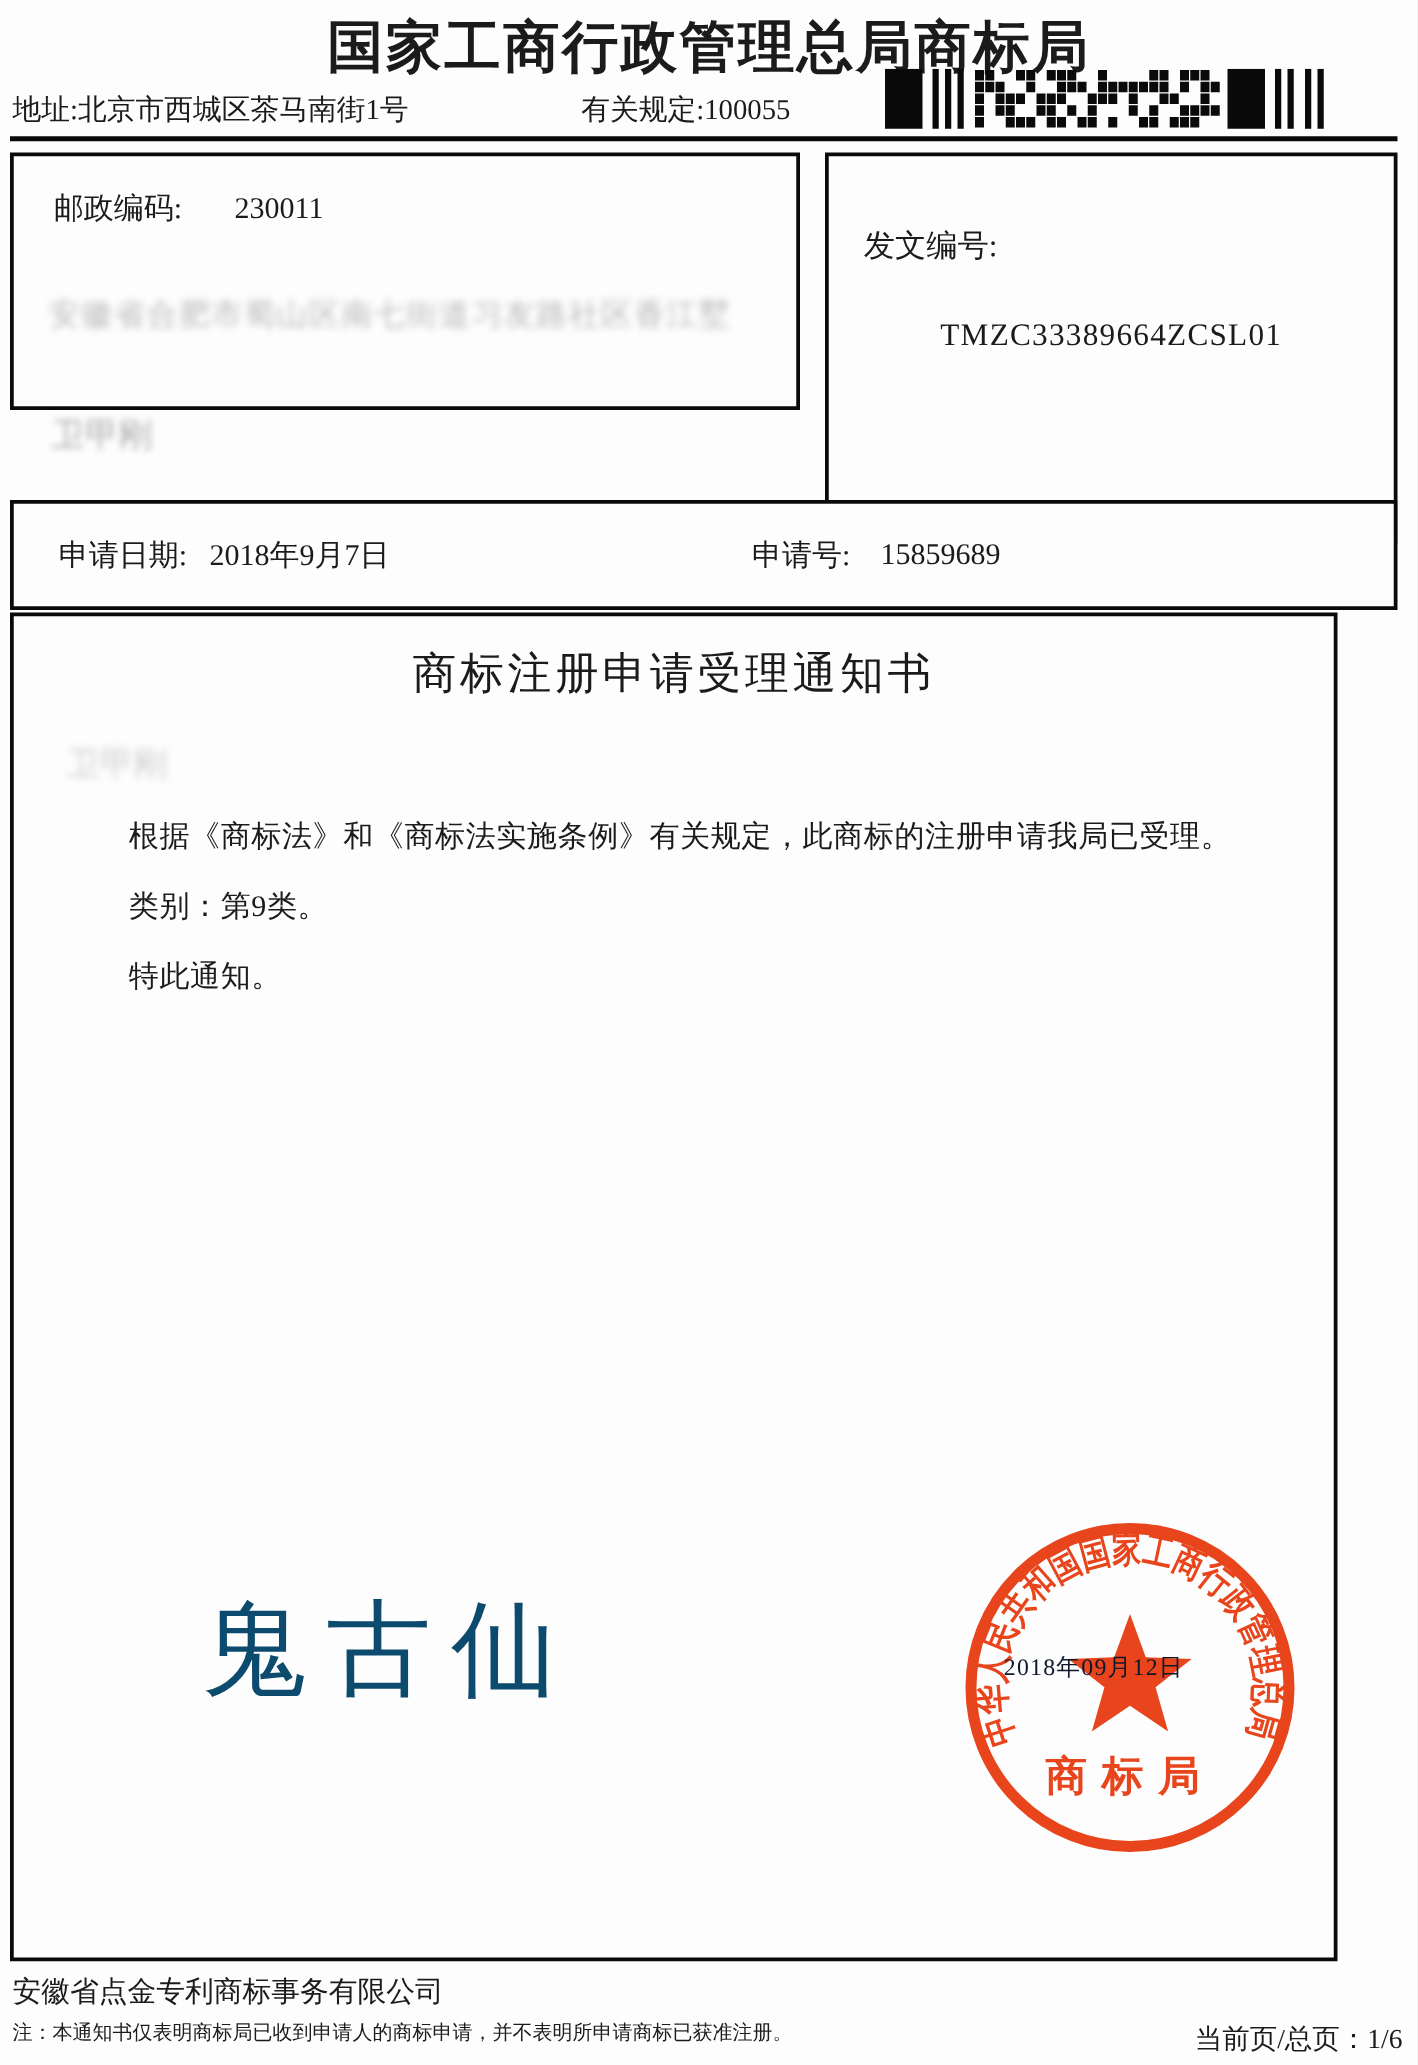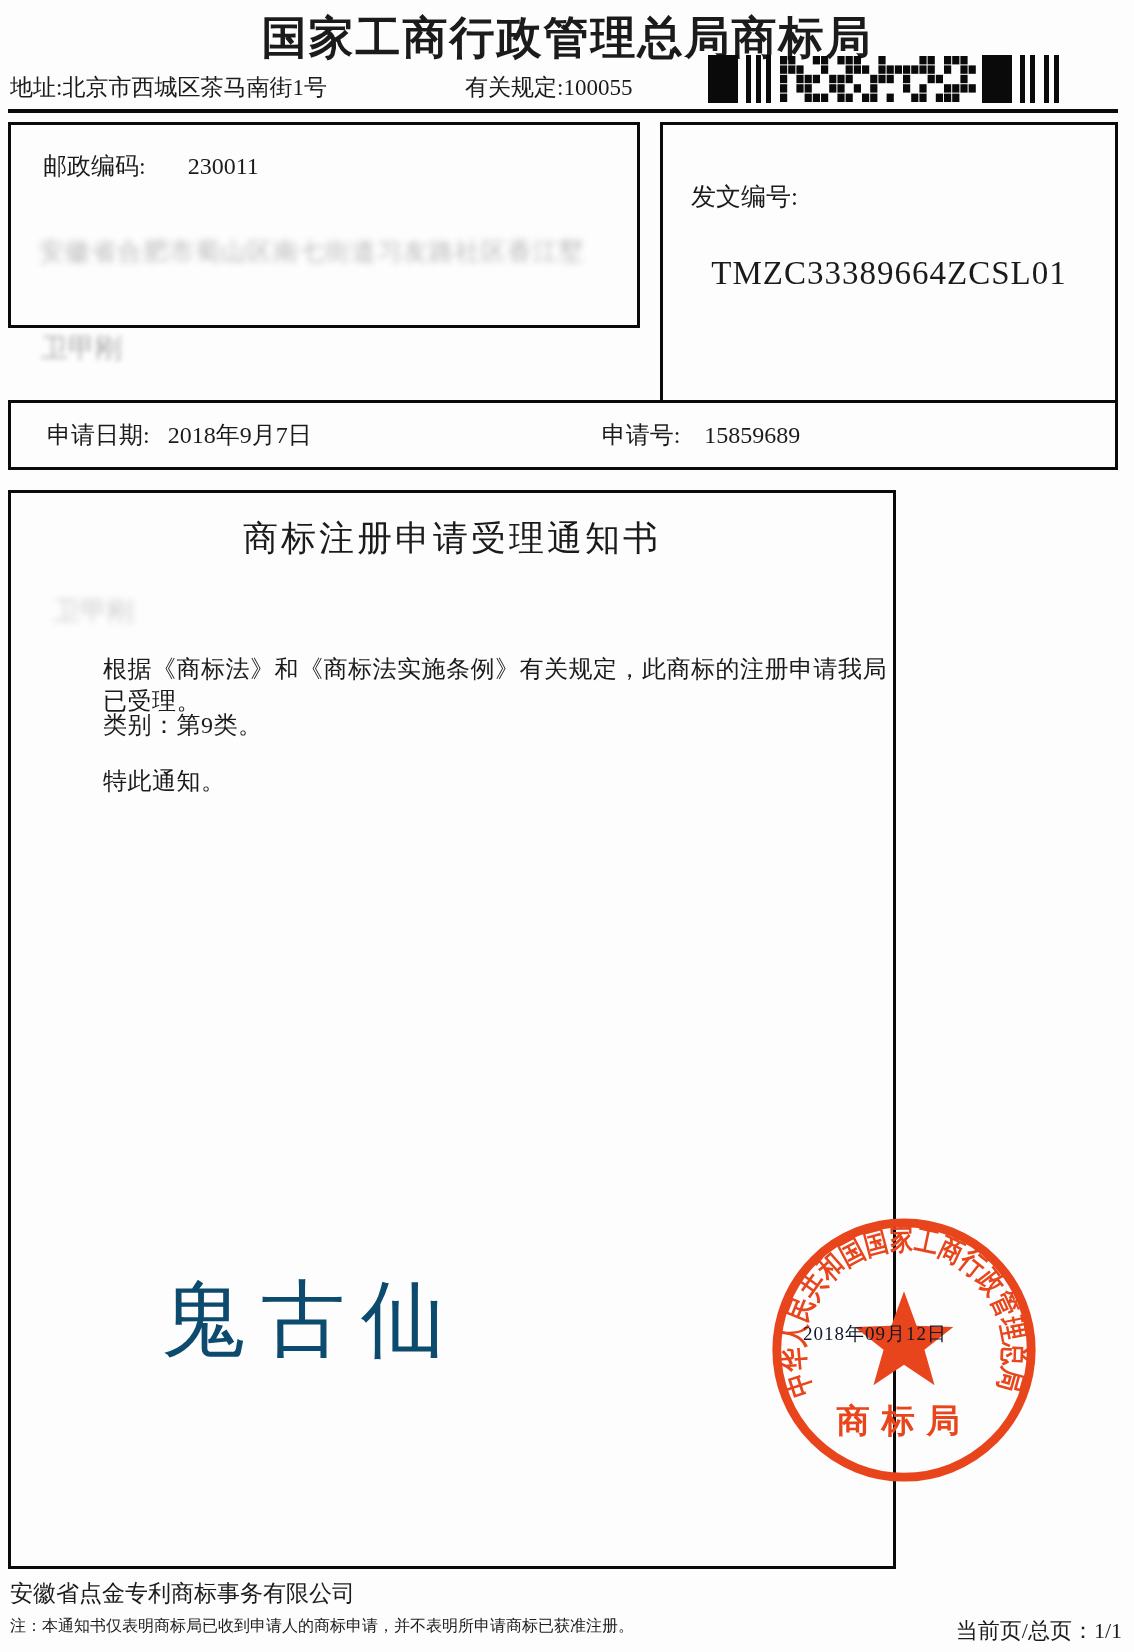--- a/index.html
+++ b/index.html
@@ -29,30 +29,30 @@
   .rb-postcode .val{margin-left:42px;}
   .rb-address{
     position:absolute;top:110px;left:28px;font-size:25px;letter-spacing:1px;
     filter:blur(3px);opacity:.42;color:#555;white-space:nowrap;max-width:560px;overflow:hidden;
   }
   .rb-name{
     position:absolute;top:205px;left:30px;font-size:27px;
     filter:blur(2.5px);opacity:.5;color:#555;
   }
   .dn-label{position:absolute;top:55px;left:28px;font-size:25px;}
-  .dn-value{position:absolute;top:130px;left:0;width:100%;text-align:center;font-size:33px;letter-spacing:1px;}
-
-  .meta-bar{top:400px;left:8px;width:1110px;height:70px;font-family:Liberation Serif, serif;}
+  .dn-value{position:absolute;top:130px;left:0;width:100%;text-align:center;font-size:25px;letter-spacing:1px;}
+
+  .meta-bar{top:400px;left:8px;width:1110px;height:88px;font-family:Liberation Serif, serif;}
   .meta-inner{position:absolute;top:0;left:0;width:100%;height:100%;display:flex;align-items:center;font-size:24px;}
   .meta-date-label{margin-left:36px;}
   .meta-date-value{margin-left:18px;}
   .meta-appno-label{margin-left:290px;}
   .meta-appno-value{margin-left:24px;}
 
-  .main-box{top:490px;left:8px;width:888px;height:1079px;}
+  .main-box{top:490px;left:8px;width:1062px;height:1079px;}
   .notice-title{position:absolute;top:22px;left:0;width:100%;text-align:center;font-size:35px;letter-spacing:3px;}
   .salutation{
     position:absolute;top:100px;left:42px;font-size:27px;
     filter:blur(3px);opacity:.32;color:#666;
   }
   .para{position:absolute;left:92px;font-size:24px;letter-spacing:.5px;}
   .para-1{top:160px;}
   .para-2{top:216px;}
   .para-3{top:272px;}
 
@@ -211,15 +211,15 @@
           <textPath href="#sealArc" startOffset="0" textLength="408" lengthAdjust="spacingAndGlyphs">中华人民共和国国家工商行政管理总局</textPath>
         </text>
         <text x="140" y="224" text-anchor="middle" font-size="34" font-weight="bold" fill="#e8451c" letter-spacing="12" font-family="'Liberation Serif','DejaVu Serif',serif">商标局</text>
       </svg>
     </div>
     <div class="seal-date">2018年09月12日</div>
   </div>
 
   <div class="agent-line">安徽省点金专利商标事务有限公司</div>
   <div class="note-line">注：本通知书仅表明商标局已收到申请人的商标申请，并不表明所申请商标已获准注册。</div>
-  <div class="page-indicator">当前页/总页：1/1</div>
+  <div class="page-indicator">当前页/总页：1/6</div>
 
 </div>
 
 </body></html>

